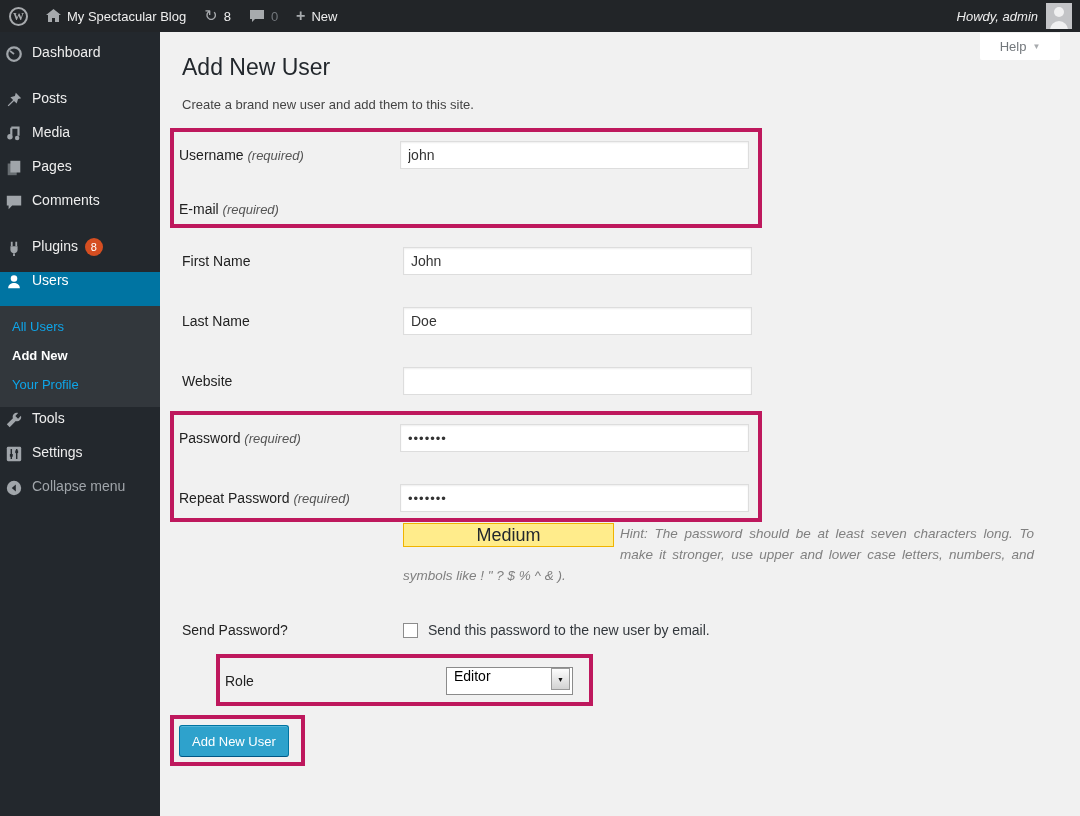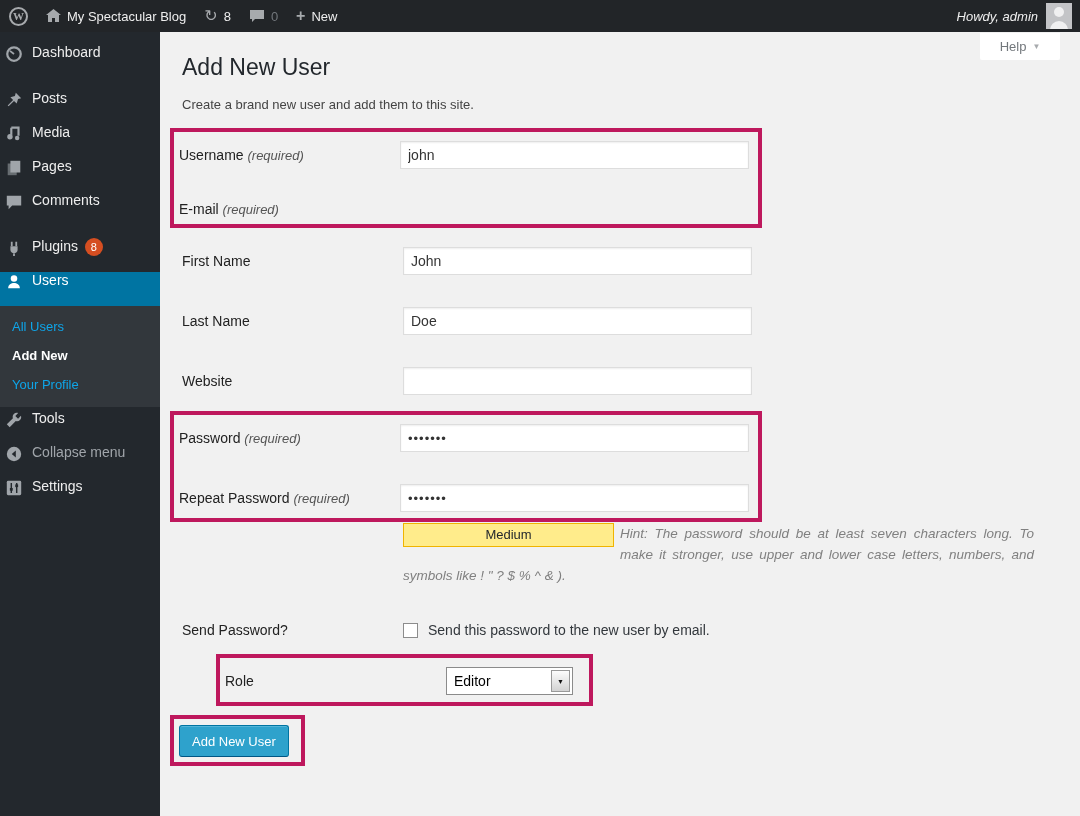--- a/index.html
+++ b/index.html
@@ -98,37 +98,37 @@
     width:333px; height:26px; border:1px solid #ddd; background:#fff;
     padding:0 7px; font-size:14px; color:#333; font-family:inherit;
     box-shadow:inset 0 1px 2px rgba(0,0,0,.07); outline:none;
   }
   input.pw { letter-spacing:1px; font-size:13px; }
 
   .strength-area { margin-left:221px; margin-top:1px; }
   .strength-meter {
     float:left; width:209px; height:22px; line-height:22px;
     background:#ffec8b; border:1px solid #f0b400; text-align:center;
-    font-size:13px; color:#23282d; margin-right:6px; margin-bottom:4px;
+    font-size:18px; color:#23282d; margin-right:6px; margin-bottom:4px;
   }
   .pw-hint {
     display:block; font-size:13.5px; font-style:italic; color:#808080;
     line-height:21px; text-align:justify;
   }
 
   .send-row { margin-top:36px; }
   .checkbox {
     width:13px; height:13px; border:1px solid #8c8c8c; background:#fff;
     display:inline-block; flex:none; cursor:pointer;
   }
   .cb-label { margin-left:10px; font-size:14px; color:#32373c; }
 
   .select {
     width:125px; height:26px; border:1px solid #8b8b8b; background:#fff;
-    display:flex; align-items:center; cursor:pointer;
+    display:flex; cursor:pointer;
   }
   .select-value { flex:1; padding-left:7px; font-size:14px; color:#000; }
   .select-btn {
     width:17px; height:20px; margin-right:2px; flex:none;
     background:linear-gradient(#fdfdfd,#d2d2d2);
     border:1px solid #999; display:flex; align-items:center; justify-content:center;
     font-size:7px; color:#111;
   }
 
   .button-primary {
@@ -257,39 +257,39 @@
   </div>
   <div style="height:3px;"></div>
   <div class="menu-item">
     <span class="mi-icon">
       <svg class="icon" width="18" height="18" viewBox="0 0 20 20">
           <path d="M13 2 C10.5 2 8.5 4 8.5 6.5 C8.5 7 8.6 7.5 8.8 8 L2 14.8 L5.2 18 L12 11.2 C12.5 11.4 13 11.5 13.5 11.5 C16 11.5 18 9.5 18 7 C18 6.4 17.9 5.9 17.7 5.4 L14.5 8.5 L11.5 5.5 L14.6 2.3 C14.1 2.1 13.6 2 13 2 Z" fill="currentColor"></path>
         </svg>
     </span>
     <span>Tools</span>
   </div>
-  <div class="menu-item dim">
-    <span class="mi-icon">
-      <svg class="icon" width="18" height="18" viewBox="0 0 20 20">
-          <circle cx="10" cy="10" r="8" fill="currentColor"></circle>
-          <path d="M12 6 L7.5 10 L12 14 Z" fill="#23282d"></path>
-        </svg>
-    </span>
-    <span>Collapse menu</span>
-  </div>
   <div class="menu-item">
     <span class="mi-icon">
       <svg class="icon" width="18" height="18" viewBox="0 0 20 20">
           <rect x="2" y="2" width="16" height="16" rx="1.5" fill="currentColor"></rect>
           <path d="M7 4.5 L7 15.5 M13 4.5 L13 15.5" stroke="#23282d" stroke-width="1.6"></path>
           <rect x="5.4" y="10" width="3.2" height="3" fill="#23282d"></rect>
           <rect x="11.4" y="6" width="3.2" height="3" fill="#23282d"></rect>
         </svg>
     </span>
     <span>Settings</span>
+  </div>
+  <div class="menu-item dim">
+    <span class="mi-icon">
+      <svg class="icon" width="18" height="18" viewBox="0 0 20 20">
+          <circle cx="10" cy="10" r="8" fill="currentColor"></circle>
+          <path d="M12 6 L7.5 10 L12 14 Z" fill="#23282d"></path>
+        </svg>
+    </span>
+    <span>Collapse menu</span>
   </div>
 </div>
 
 <div class="content">
   <div class="help-btn">
     <span>Help</span>
     <span class="help-arrow">▼</span>
   </div>
 
   <div class="content-inner">

